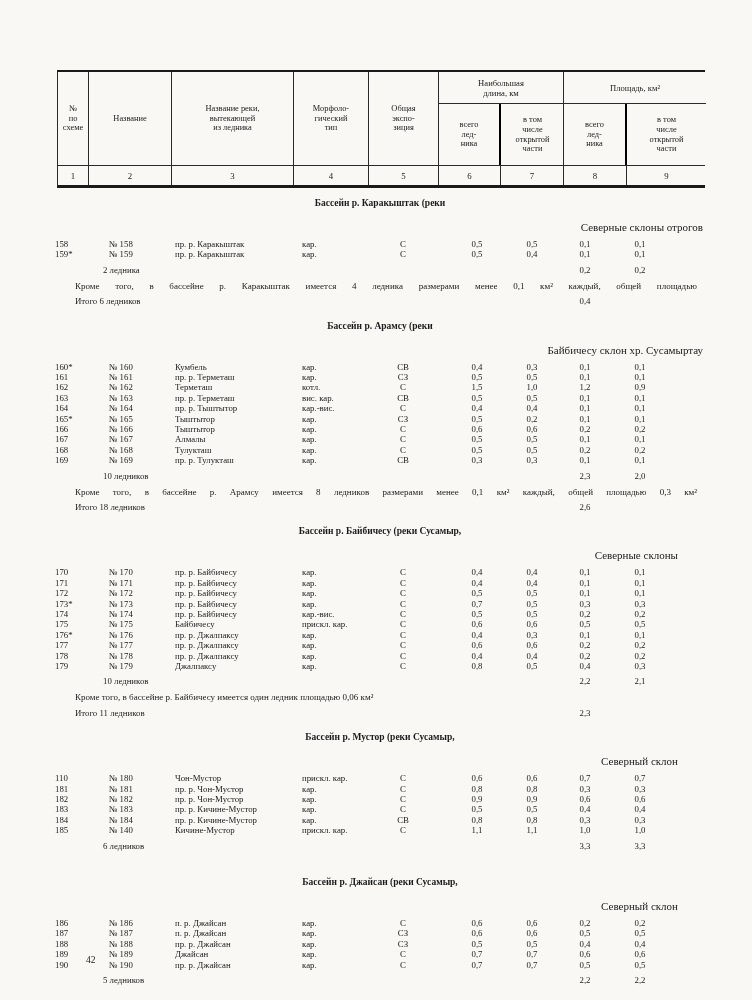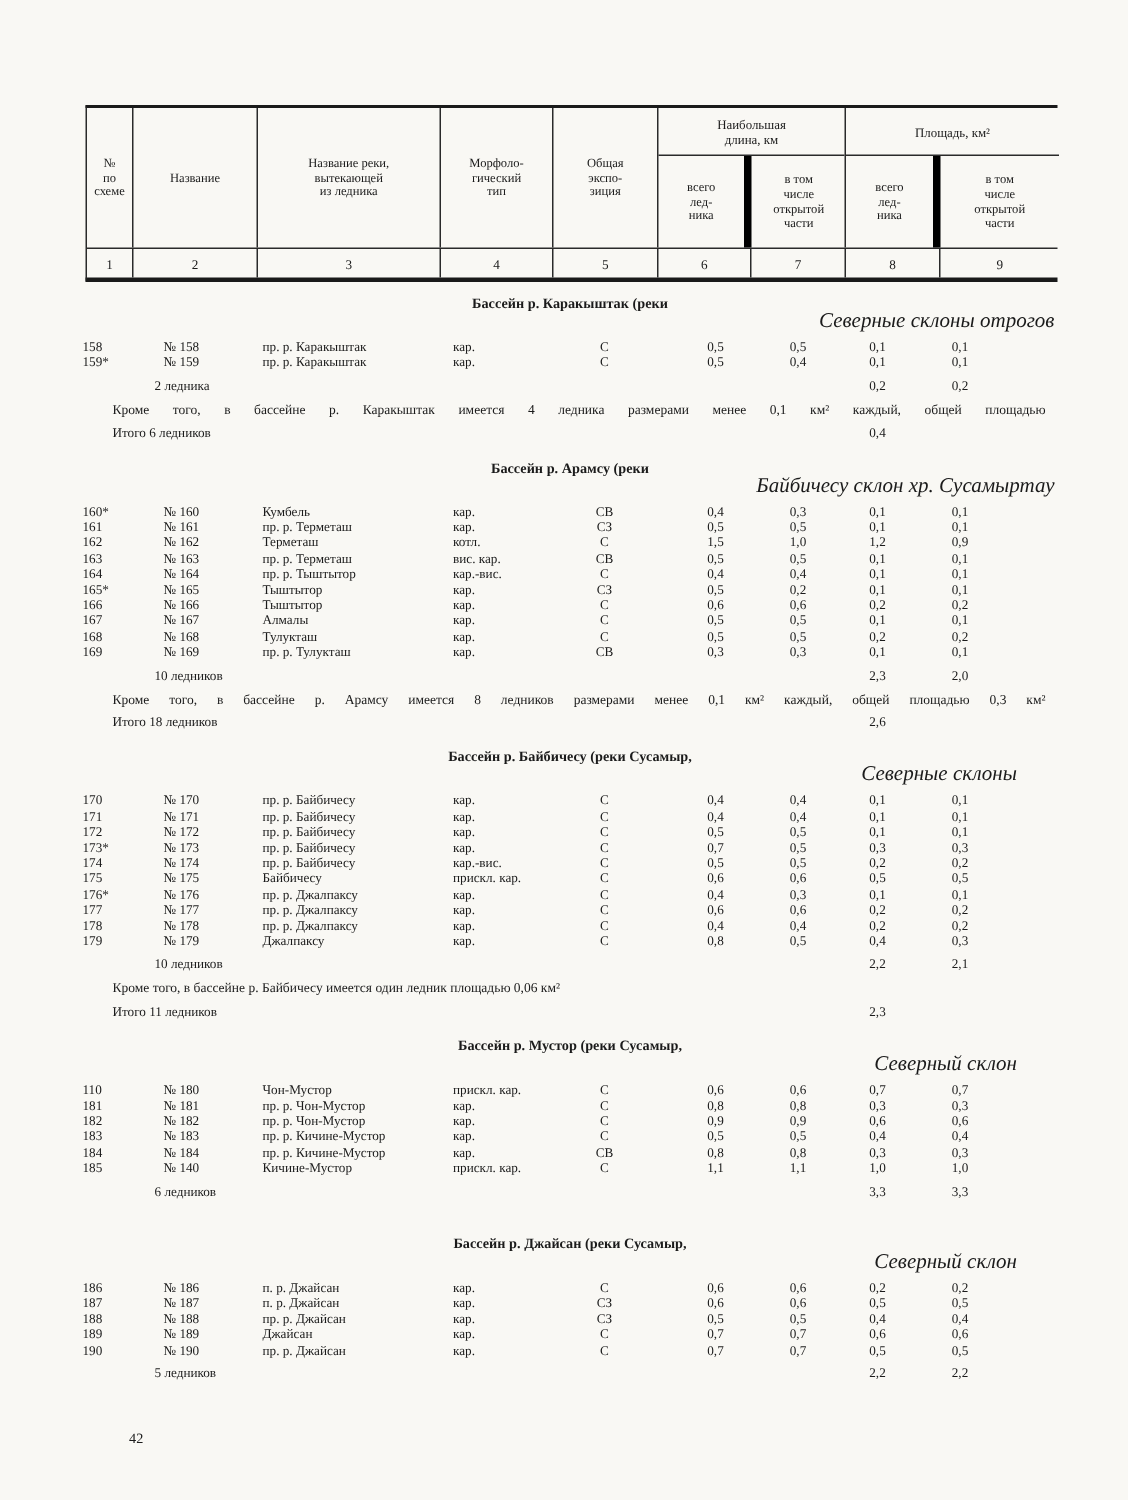--- a/index.html
+++ b/index.html
@@ -33,43 +33,43 @@
   .hgroup.g1{border-right:1px solid #2a2a2a;}
   .hgtitle{
     height:32px;display:flex;align-items:center;justify-content:center;
     text-align:center;white-space:pre-line;
     font-size:8.6px;line-height:10px;
     border-bottom:1px solid #2a2a2a;box-sizing:border-box;
   }
   .hgcells{flex:1;display:grid;}
   .g1 .hgcells{grid-template-columns:62px 63px;}
   .g2 .hgcells{grid-template-columns:63px 79px;}
-  .hgcells .th:first-child{border-right:5px solid #000000;}
+  .hgcells .th:first-child{border-right:2px solid #000000;}
   .hnums{
     display:grid;grid-template-columns:31px 83px 122px 75px 70px 62px 63px 63px 79px;
     height:19px;border-top:1px solid #2a2a2a;
   }
   .hnums .hn{
     display:flex;align-items:center;justify-content:center;
     font-size:8.8px;box-sizing:border-box;
     border-right:1px solid #2a2a2a;
   }
   .hnums .hn:last-child{border-right:none;}
 
   
   #tbody{position:absolute;left:55px;top:184px;width:650px;}
   .sec{margin-top:14px;}
   .sec.gap-lg{margin-top:26px;}
   .basin{
     text-align:center;font-weight:bold;
     font-size:9.5px;line-height:11px;
   }
   .slope{
-    text-align:right;font-size:14px;line-height:11px;
-    padding-right:2px;font-style:italic;
+    text-align:right;font-size:11px;line-height:11px;
+    margin-top:13px;padding-right:2px;
   }
   .slope.slope-in{padding-right:27px;}
   .rows{margin-top:6px;}
   .grow{
     display:grid;
     grid-template-columns:33px 83px 122px 75px 70px 11px 56px 54px 52px 58px;
     line-height:10.4px;
   }
   .cell{font-size:8.8px;white-space:nowrap;}
   .c2{padding-left:21px;box-sizing:border-box;}

